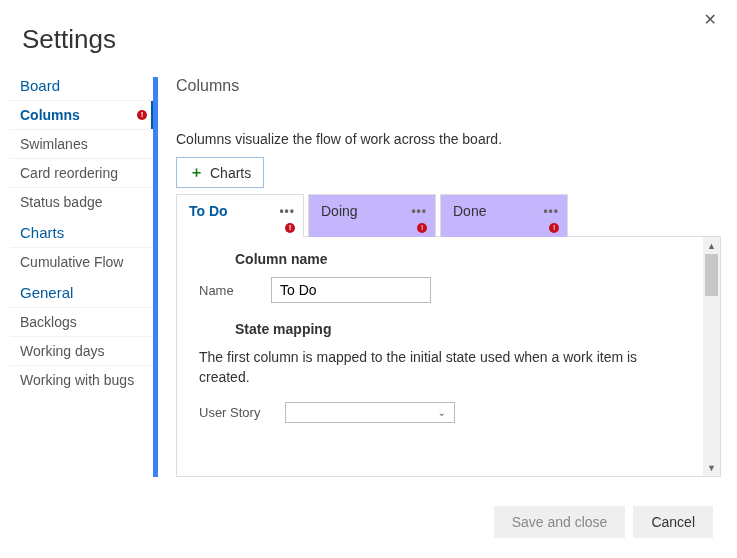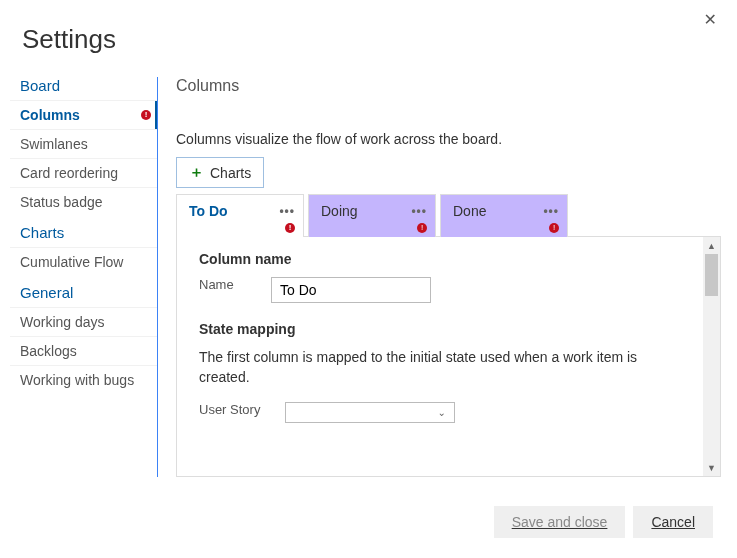--- a/index.html
+++ b/index.html
@@ -28,21 +28,21 @@
     color: #333;
     padding: 24px 0 22px 22px;
   }
   .body-row {
     display: flex;
     padding-left: 10px;
     height: 400px;
   }
   .sidebar {
     width: 148px;
-    border-right: 1px solid #3b82f6;
+    border-right: 5px solid #3b82f6;
     padding-right: 0;
     height: 100%;
     overflow: hidden;
   }
   .grp-head {
     font-size: 15px;
     color: #005a9e;
     padding: 8px 0 6px 10px;
     font-weight: 400;
   }
@@ -177,22 +177,23 @@
     position: absolute;
     left: 2px; right: 2px;
     top: 17px;
     height: 42px;
     background: #c7c7c7;
   }
   .sect-head {
     font-weight: 600;
     color: #333;
     margin-bottom: 10px;
-  }
-  .form-row { display: flex; align-items: flex-start; gap: 16px; margin-bottom: 18px; }
+    margin-left: 36px;
+  }
+  .form-row { display: flex; align-items: center; gap: 16px; margin-bottom: 18px; }
   .form-label { font-size: 13px; color: #555; width: 56px; }
   .text-input {
     border: 1px solid #bbb;
     padding: 4px 8px;
     font-size: 14px;
     width: 160px;
     font-family: inherit;
   }
   .para { font-size: 14px; color: #333; line-height: 1.45; margin-bottom: 14px; }
   .select-wrap {
@@ -203,21 +204,20 @@
     justify-content: space-between;
     cursor: pointer;
   }
   .chev { font-size: 10px; color: #666; }
   .footer {
     position: absolute;
     right: 24px;
     bottom: 20px;
     display: flex;
     gap: 8px;
-    text-decoration: underline;
   }
   .footer button {
     border: none;
     background: #efefef;
     color: #888;
     padding: 8px 18px;
     font-size: 14px;
     font-family: inherit;
   }
   .footer button.cancel { color: #333; cursor: pointer; }
@@ -247,24 +247,24 @@
       <span>Status badge</span>
     </div>
 
     <div class="grp-head">Charts</div>
     <div class="nav-item">
       <span>Cumulative Flow</span>
     </div>
 
     <div class="grp-head">General</div>
     <div class="nav-item">
+      <span>Backlogs</span>
+    </div>
+    <div class="nav-item">
       <span>Working days</span>
-    </div>
-    <div class="nav-item">
-      <span>Backlogs</span>
     </div>
     <div class="nav-item">
       <span>Working with bugs</span>
     </div>
   </div>
 
   <div class="main">
     <div class="panel-title">Columns</div>
     <div class="panel-desc">Columns visualize the flow of work across the board.</div>
 

